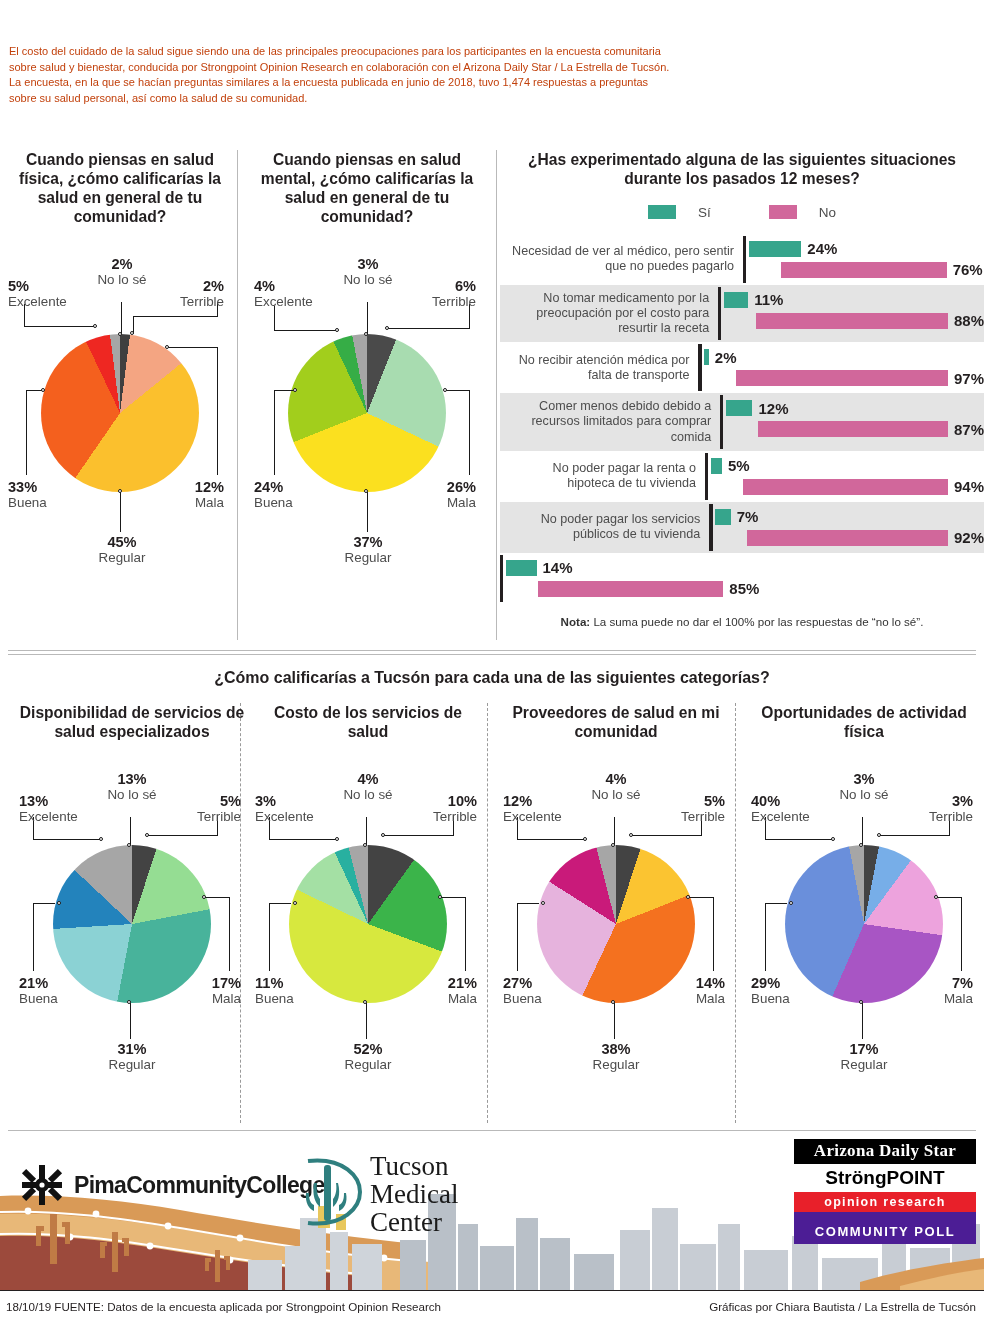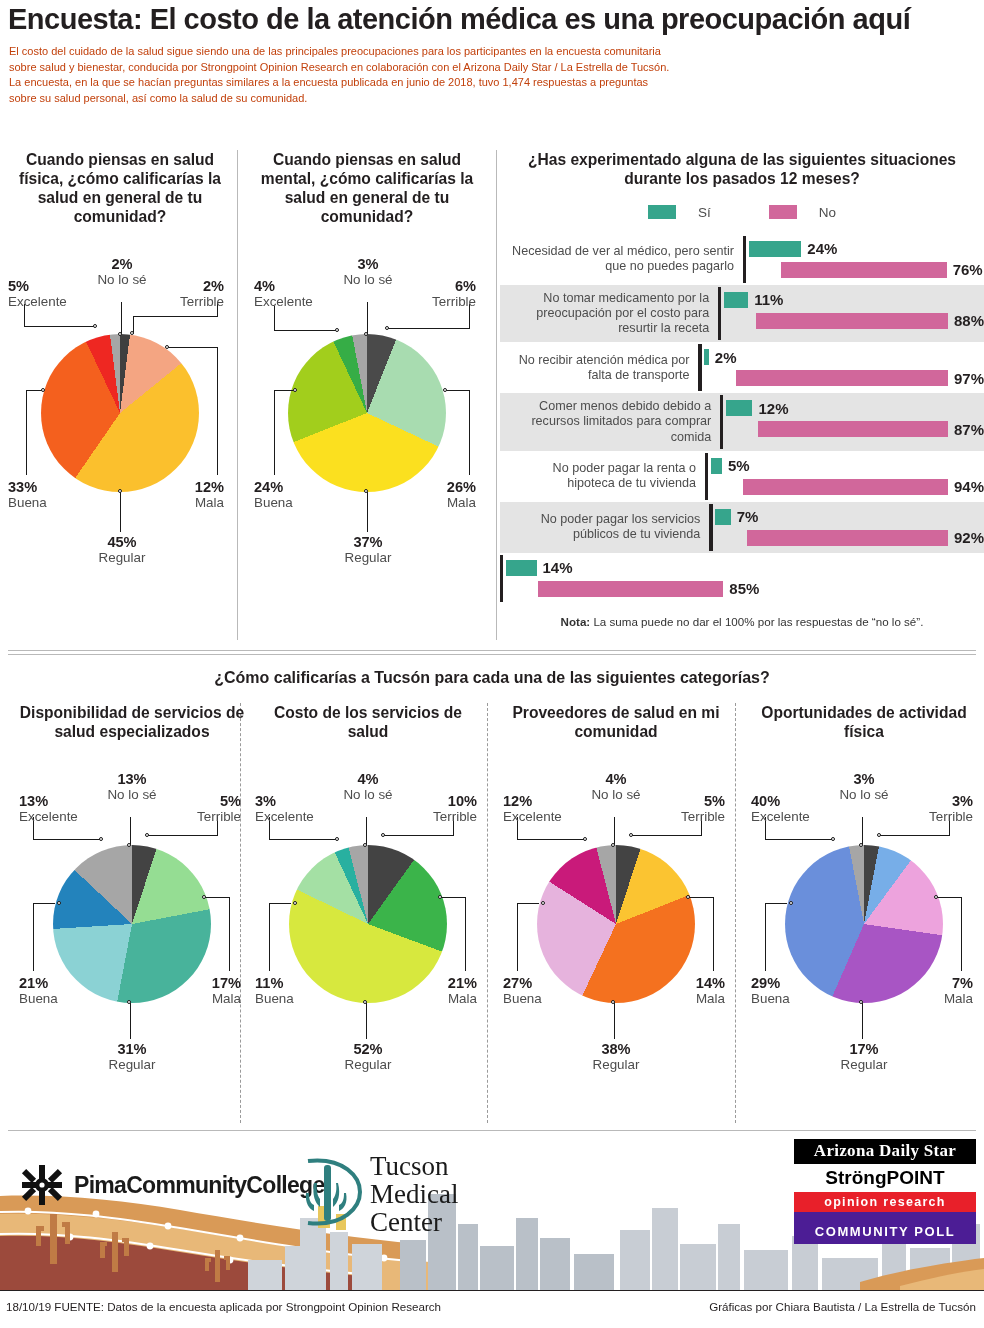--- a/index.html
+++ b/index.html
@@ -101,21 +101,20 @@
   .adstar-row3 { background:#e8202a; color:#fff; text-align:center; font-weight:bold; font-size:12.5px;
                  letter-spacing:1.3px; padding:3px 0; }
   .adstar-row4 { background:#4c1d95; color:#fff; text-align:center; font-weight:bold; font-size:13px;
                  letter-spacing:1.6px; padding:12px 0 5px; }
 </style>
 </head>
 <body>
 
 <div class="page">
 
-  <div class="headline">Encuesta: El costo de la atención médica es una preocupación aquí</div>
   <div class="deck">
     <p>El costo del cuidado de la salud sigue siendo una de las principales preocupaciones para los participantes en la encuesta comunitaria</p>
     <p>sobre salud y bienestar, conducida por Strongpoint Opinion Research en colaboración con el Arizona Daily Star / La Estrella de Tucsón.</p>
     <p>La encuesta, en la que se hacían preguntas similares a la encuesta publicada en junio de 2018, tuvo 1,474 respuestas a preguntas</p>
     <p>sobre su salud personal, así como la salud de su comunidad.</p>
   </div>
 
   <div class="top-section">
     <div class="vrule" style="left:237px"></div>
     <div class="vrule" style="left:496px"></div>

